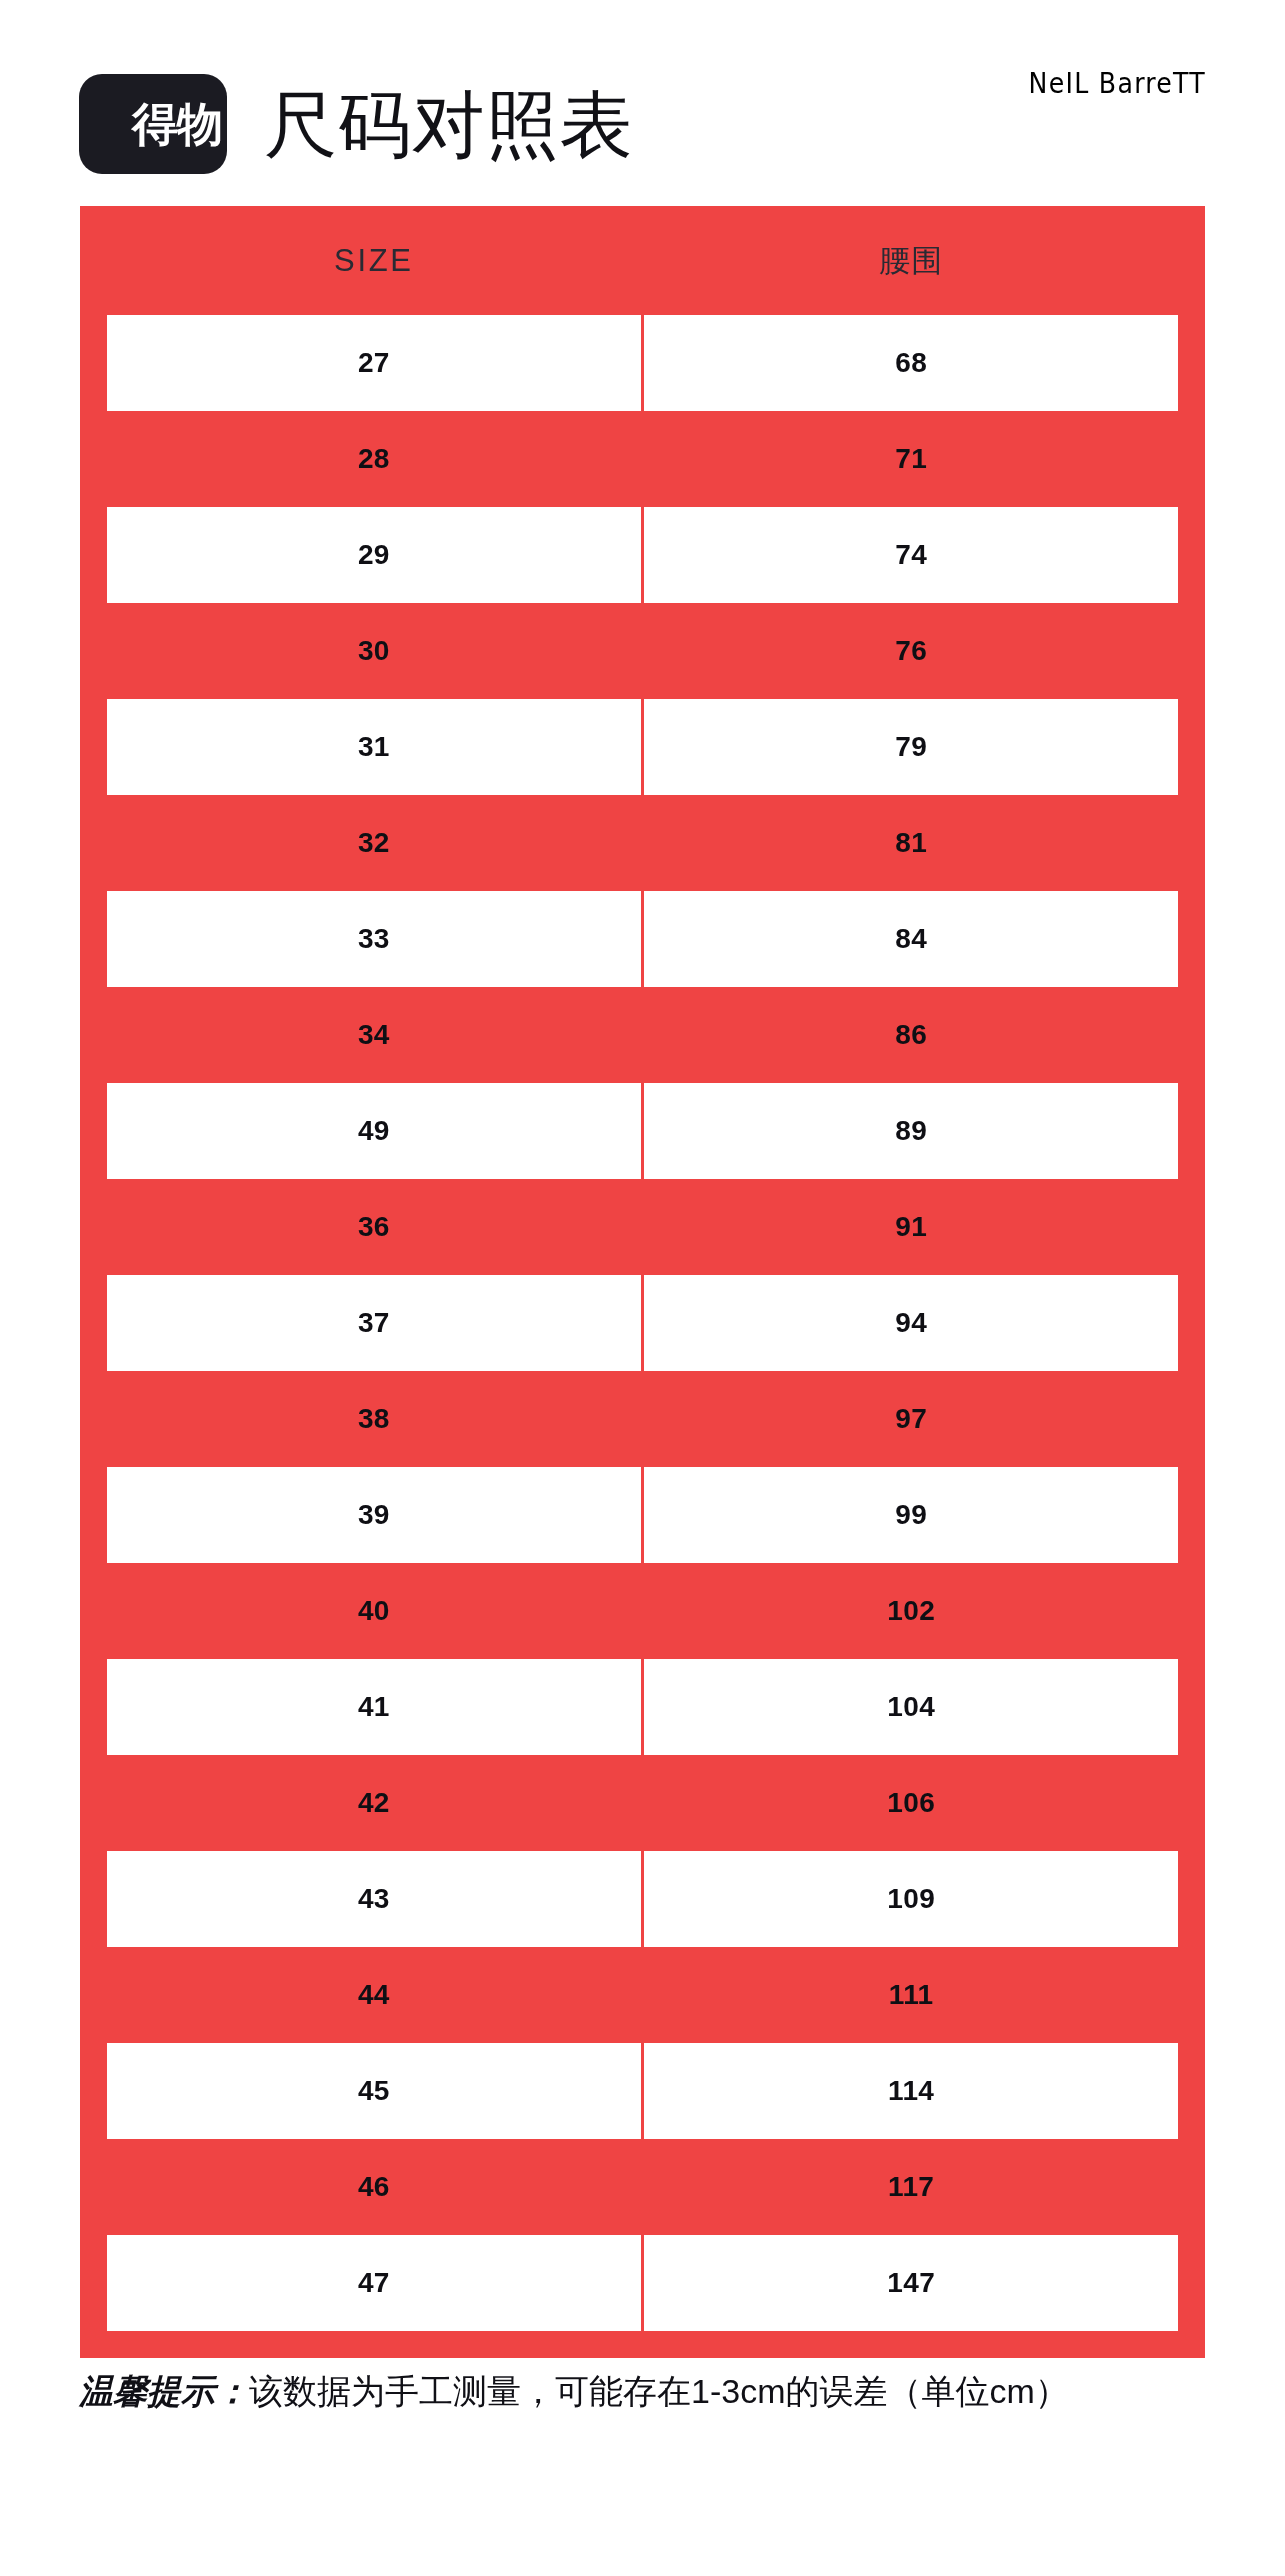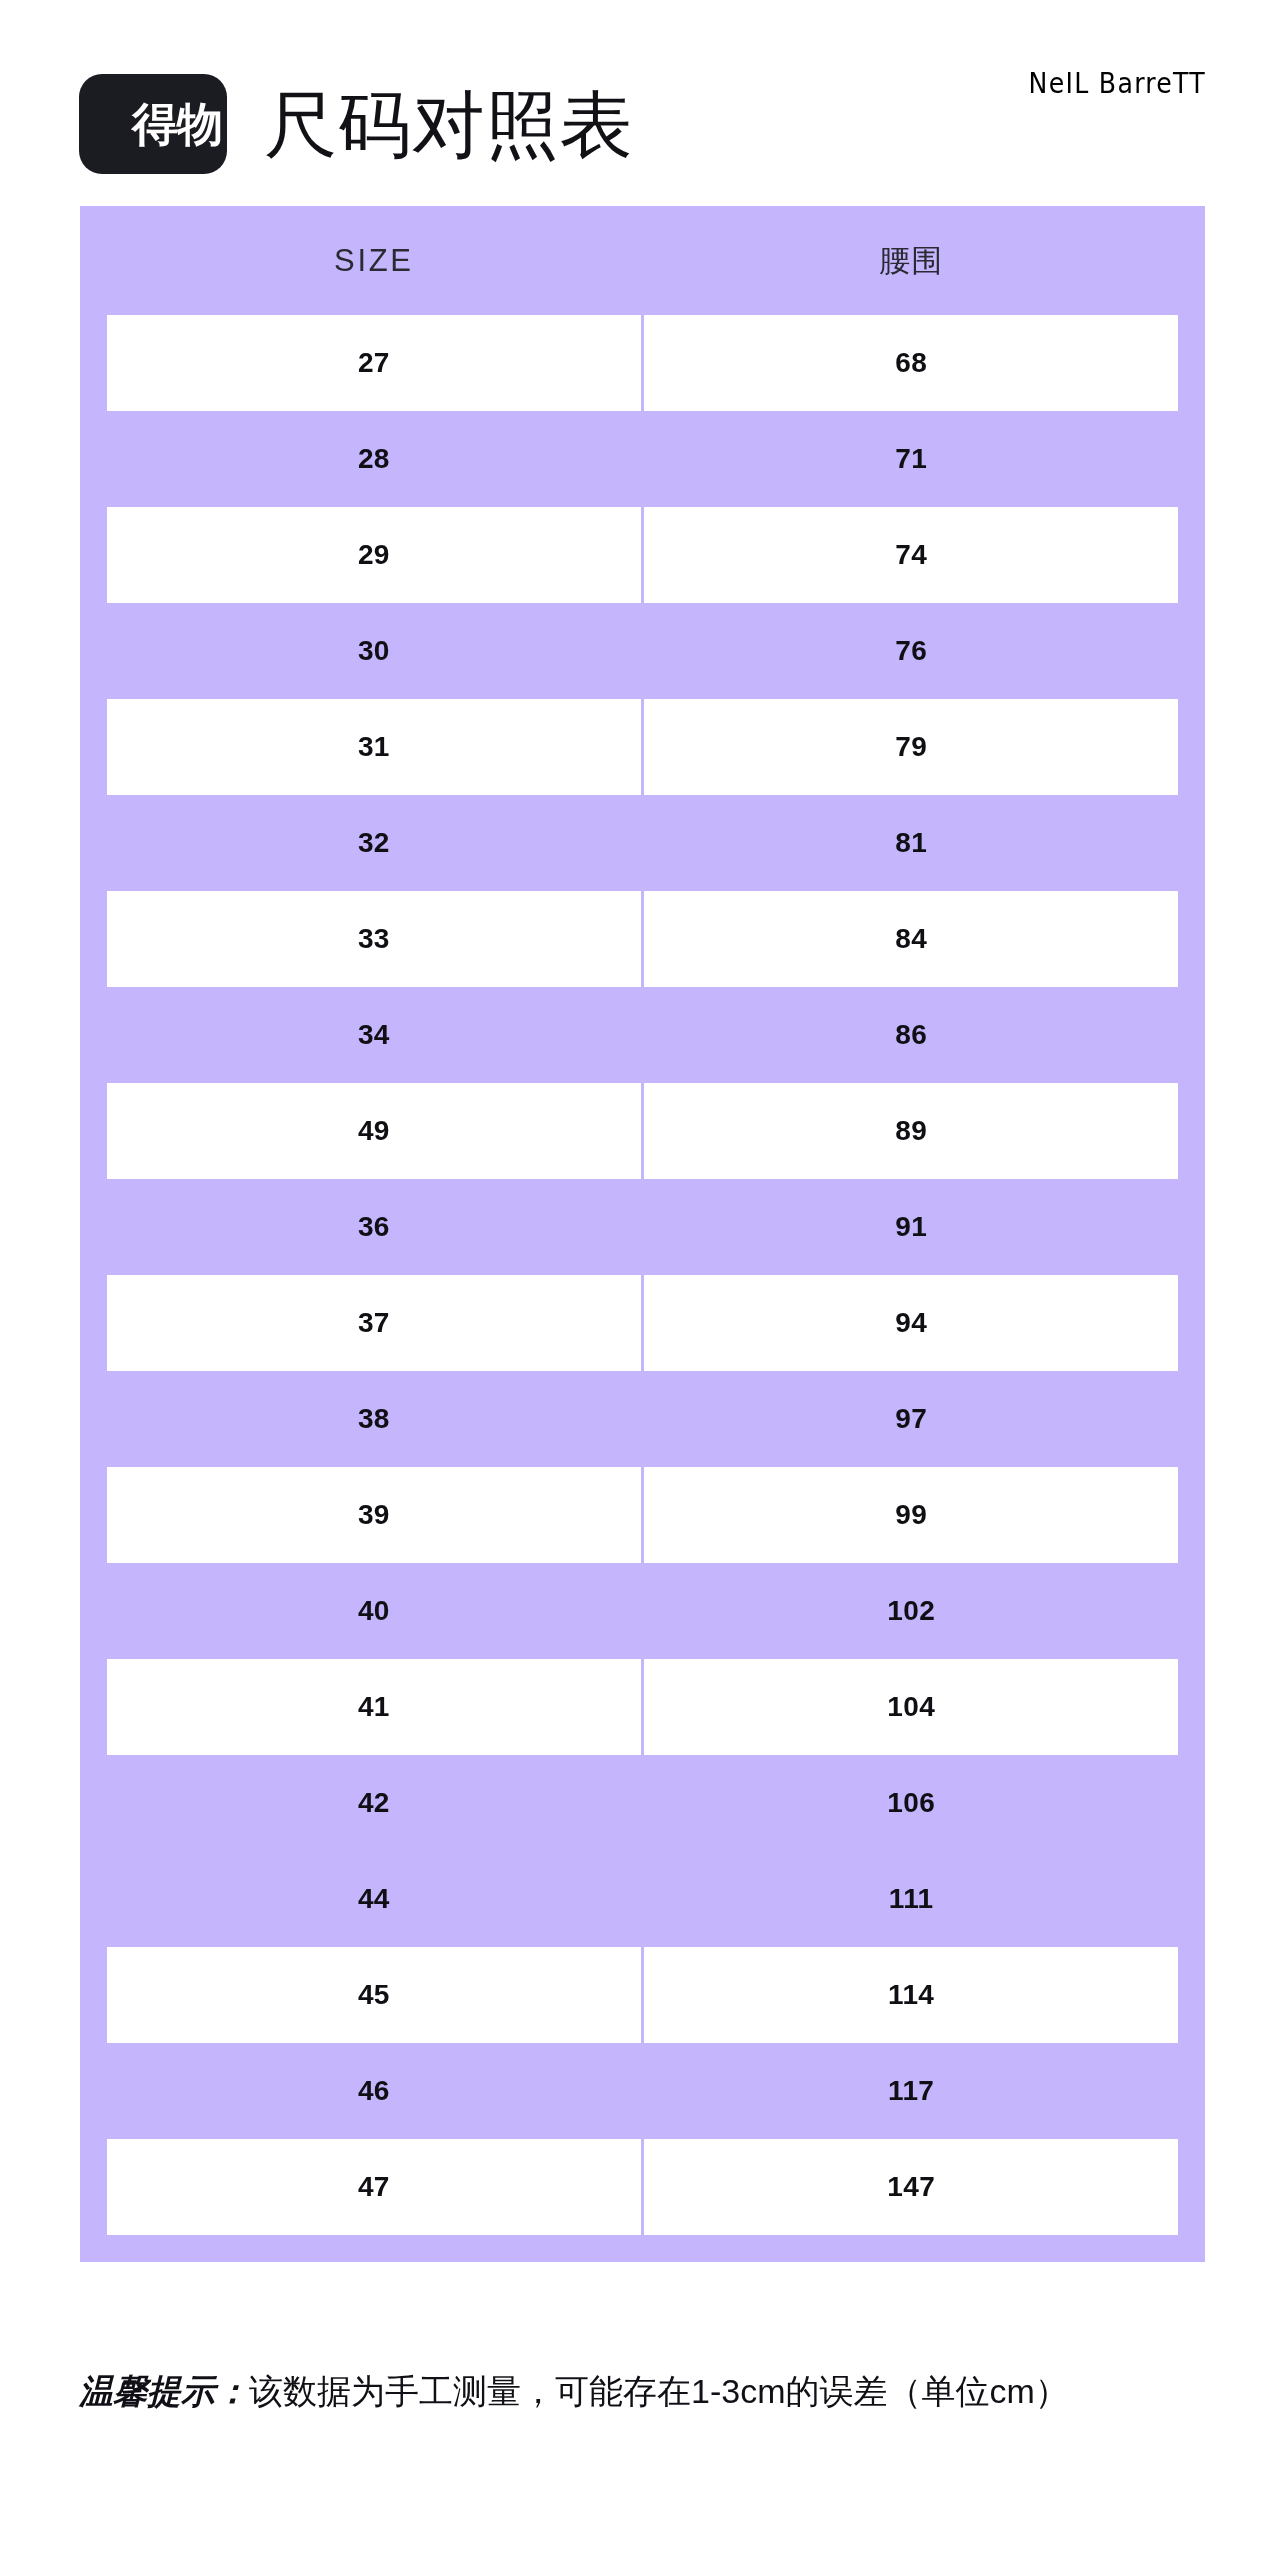--- a/index.html
+++ b/index.html
@@ -72,21 +72,21 @@
     font-family: "DejaVu Sans", sans-serif;
     font-stretch: condensed;
   }
 
   
   .table-panel {
     position: absolute;
     left: 80px;
     top: 206px;
     width: 1125px;
-    background: #c4b5fd;
+    background: #ef4444;
     box-sizing: border-box;
     padding: 0 27px 27px 27px;
   }
   .table-head {
     height: 109px;
     display: flex;
     align-items: center;
     margin: 0 -27px;
     padding: 0 27px;
   }
@@ -236,20 +236,25 @@
       <div class="trow white">
         <div class="cell">41</div>
         <div class="gap"></div>
         <div class="cell">104</div>
       </div>
       <div class="trow tint">
         <div class="cell">42</div>
         <div class="gap"></div>
         <div class="cell">106</div>
       </div>
+      <div class="trow white">
+        <div class="cell">43</div>
+        <div class="gap"></div>
+        <div class="cell">109</div>
+      </div>
       <div class="trow tint">
         <div class="cell">44</div>
         <div class="gap"></div>
         <div class="cell">111</div>
       </div>
       <div class="trow white">
         <div class="cell">45</div>
         <div class="gap"></div>
         <div class="cell">114</div>
       </div>

